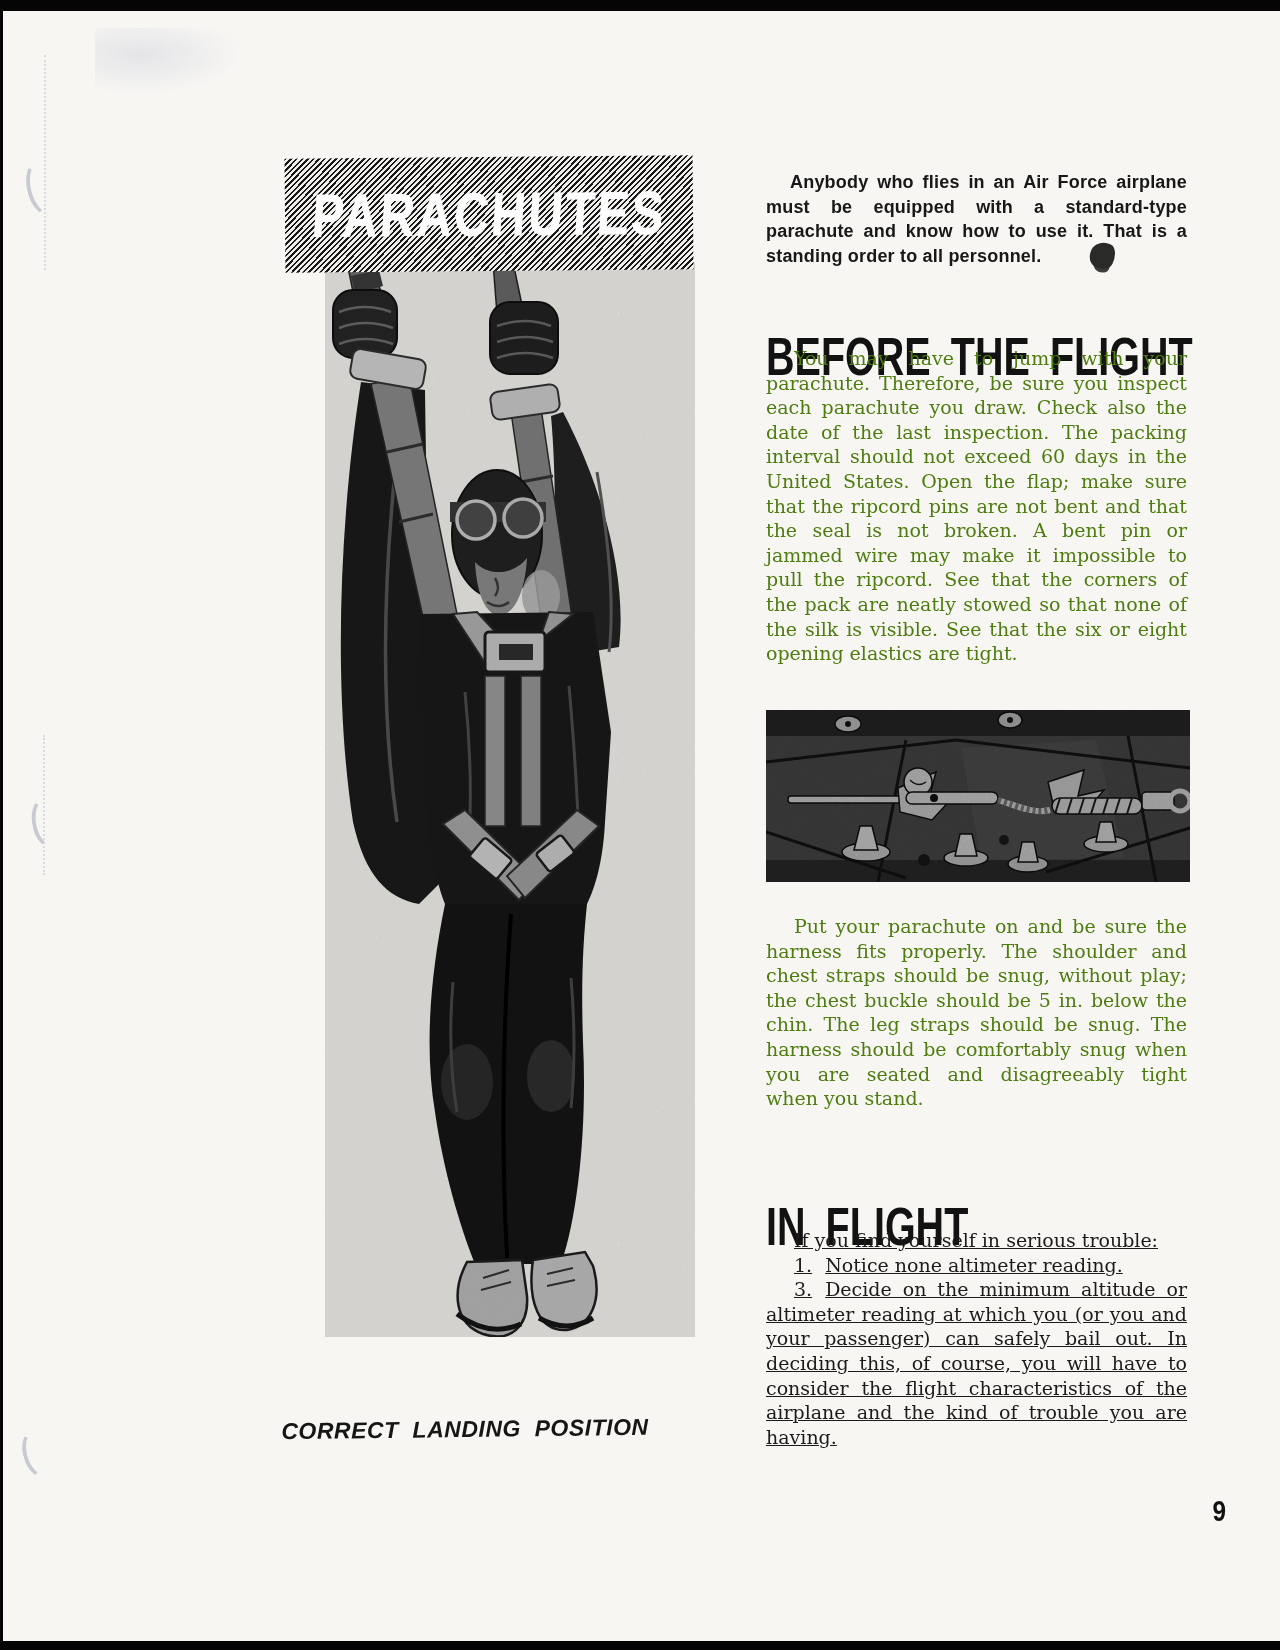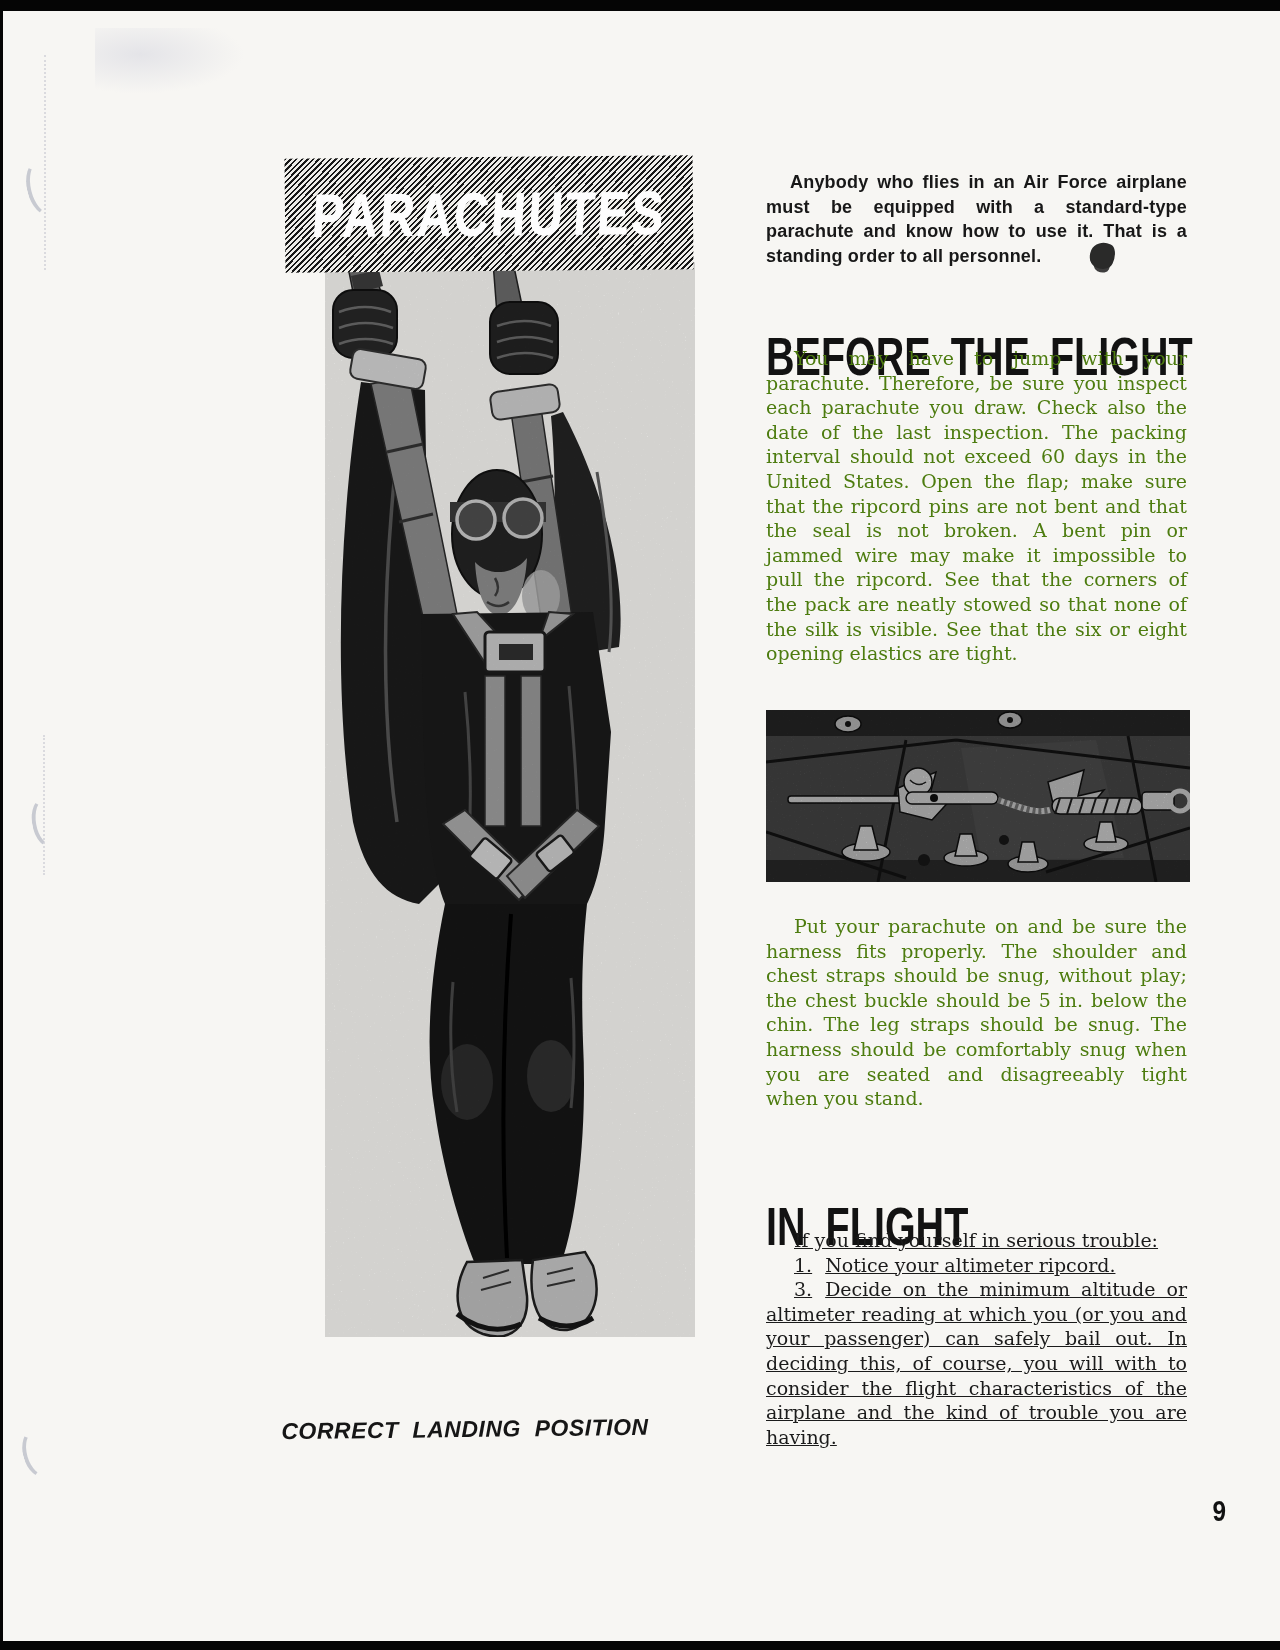--- a/index.html
+++ b/index.html
@@ -222,19 +222,19 @@
     <circle cx="238" cy="130" r="5" fill="#1c1c1c"></circle>
     <rect x="0" y="0" width="424" height="172" filter="url(#grainP)" opacity="0.35"></rect>
   </svg>
 
   <p class="serif-para p2">Put your parachute on and be sure the harness fits properly. The shoulder and chest straps should be snug, without play; the chest buckle should be 5 in. below the chin. The leg straps should be snug. The harness should be comfortably snug when you are seated and disagreeably tight when you stand.</p>
 
   <h1 class="heading h-inflight">IN FLIGHT</h1>
 
   <div class="list">
     <p>If you find yourself in serious trouble:</p>
-    <p><span class="li-num">1.</span><span>Notice your altimeter ripcord.</span></p>
-    <p><span class="li-num">3.</span><span>Decide on the minimum altitude or altimeter reading at which you (or you and your passenger) can safely bail out. In deciding this, of course, you will with to consider the flight characteristics of the airplane and the kind of trouble you are having.</span></p>
+    <p><span class="li-num">1.</span><span>Notice none altimeter reading.</span></p>
+    <p><span class="li-num">3.</span><span>Decide on the minimum altitude or altimeter reading at which you (or you and your passenger) can safely bail out. In deciding this, of course, you will have to consider the flight characteristics of the airplane and the kind of trouble you are having.</span></p>
   </div>
 
   <div class="page-number">9</div>
 
 </main>
 
 </body></html>

